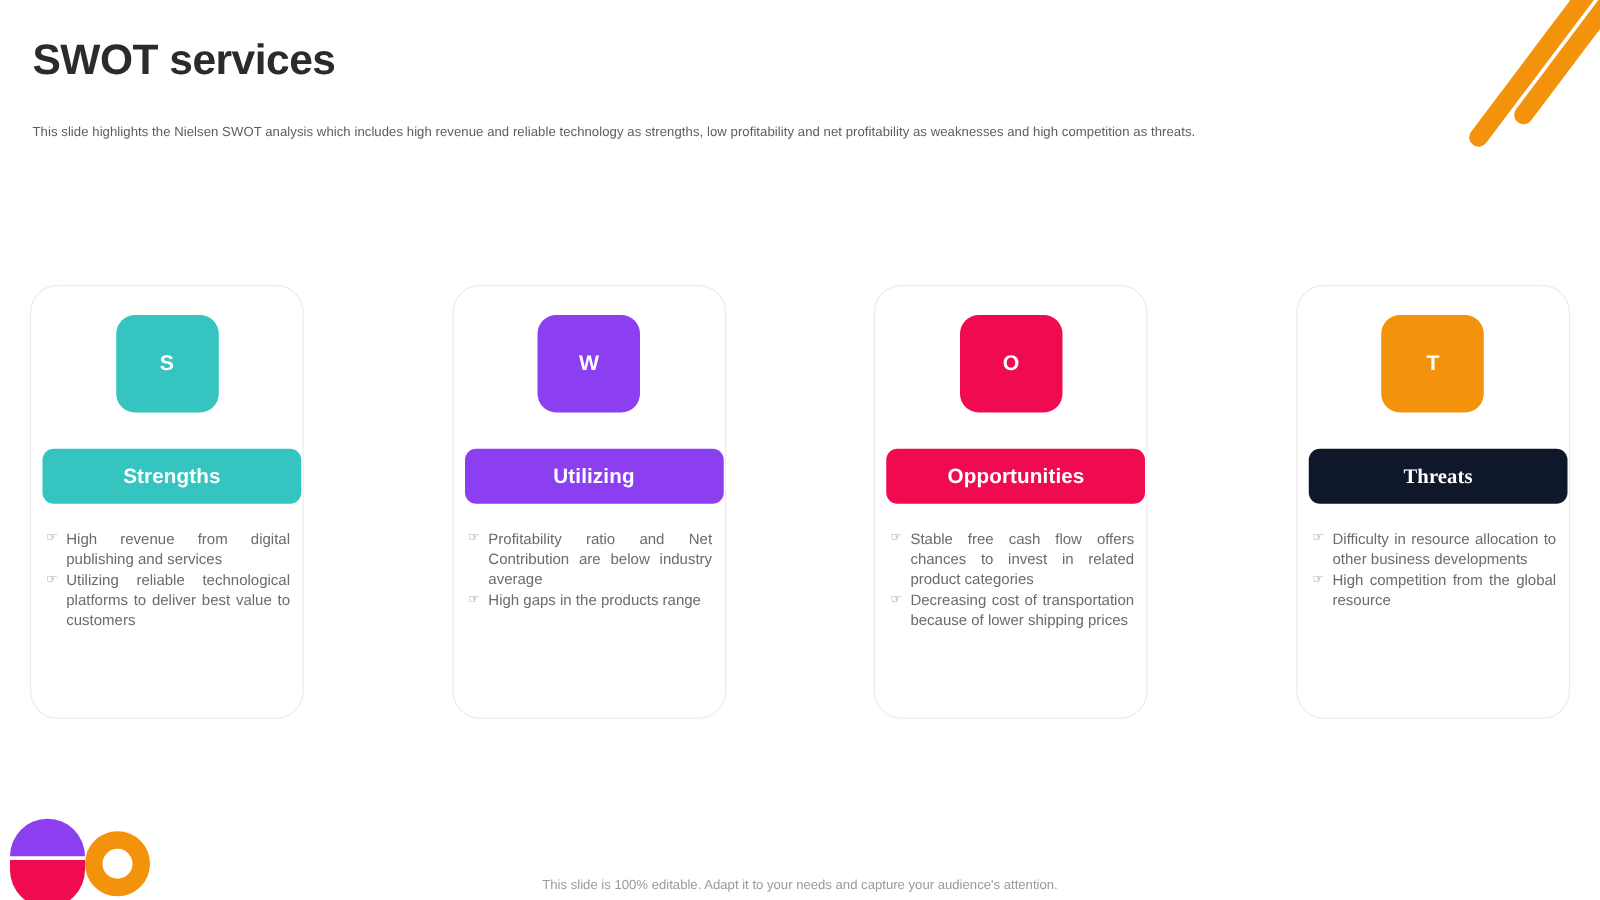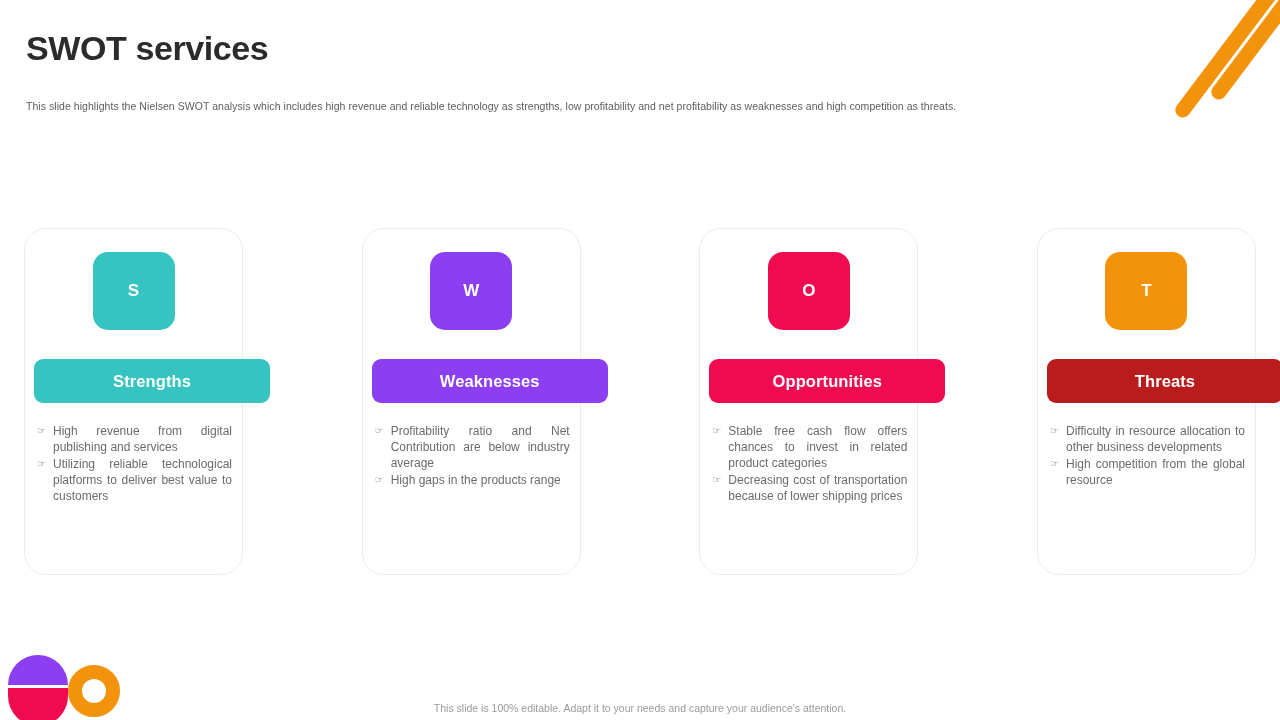--- a/index.html
+++ b/index.html
@@ -136,21 +136,21 @@
     align-items: center;
     justify-content: center;
     color: #ffffff;
     font-size: 17px;
     font-weight: bold;
   }
   .title-bar {
     position: absolute;
     top: 130px;
     left: 9px;
-    width: 236px;
+    width: 207px;
     height: 44px;
     border-radius: 9px;
     display: flex;
     align-items: center;
     justify-content: center;
     color: #ffffff;
     font-size: 16.5px;
     font-weight: bold;
     letter-spacing: 0.1px;
   }
@@ -217,21 +217,21 @@
           <span class="bullet-text">High revenue from digital publishing and services</span>
         </li>
         <li class="bullet-item">
           <span class="bullet-icon">☞</span>
           <span class="bullet-text">Utilizing reliable technological platforms to deliver best value to customers</span>
         </li>
       </ul>
     </div>
     <div class="card">
       <div class="letter-badge" style="background: rgb(140, 63, 240);">W</div>
-      <div class="title-bar" style="background: rgb(140, 63, 240);">Weaknesses</div>
+      <div class="title-bar" style="background: rgb(140, 63, 240);">Utilizing</div>
       <ul class="bullets">
         <li class="bullet-item">
           <span class="bullet-icon">☞</span>
           <span class="bullet-text">Profitability ratio and Net Contribution are below industry average</span>
         </li>
         <li class="bullet-item">
           <span class="bullet-icon">☞</span>
           <span class="bullet-text">High gaps in the products range</span>
         </li>
       </ul>
@@ -245,21 +245,21 @@
           <span class="bullet-text">Stable free cash flow offers chances to invest in related product categories</span>
         </li>
         <li class="bullet-item">
           <span class="bullet-icon">☞</span>
           <span class="bullet-text">Decreasing cost of transportation because of lower shipping prices</span>
         </li>
       </ul>
     </div>
     <div class="card">
       <div class="letter-badge" style="background: rgb(243, 146, 11);">T</div>
-      <div class="title-bar" style="background: #b91c1c;">Threats</div>
+      <div class="title-bar" style="background: #0f172a; font-family: Liberation Serif, serif;">Threats</div>
       <ul class="bullets">
         <li class="bullet-item">
           <span class="bullet-icon">☞</span>
           <span class="bullet-text">Difficulty in resource allocation to other business developments</span>
         </li>
         <li class="bullet-item">
           <span class="bullet-icon">☞</span>
           <span class="bullet-text">High competition from the global resource</span>
         </li>
       </ul>

